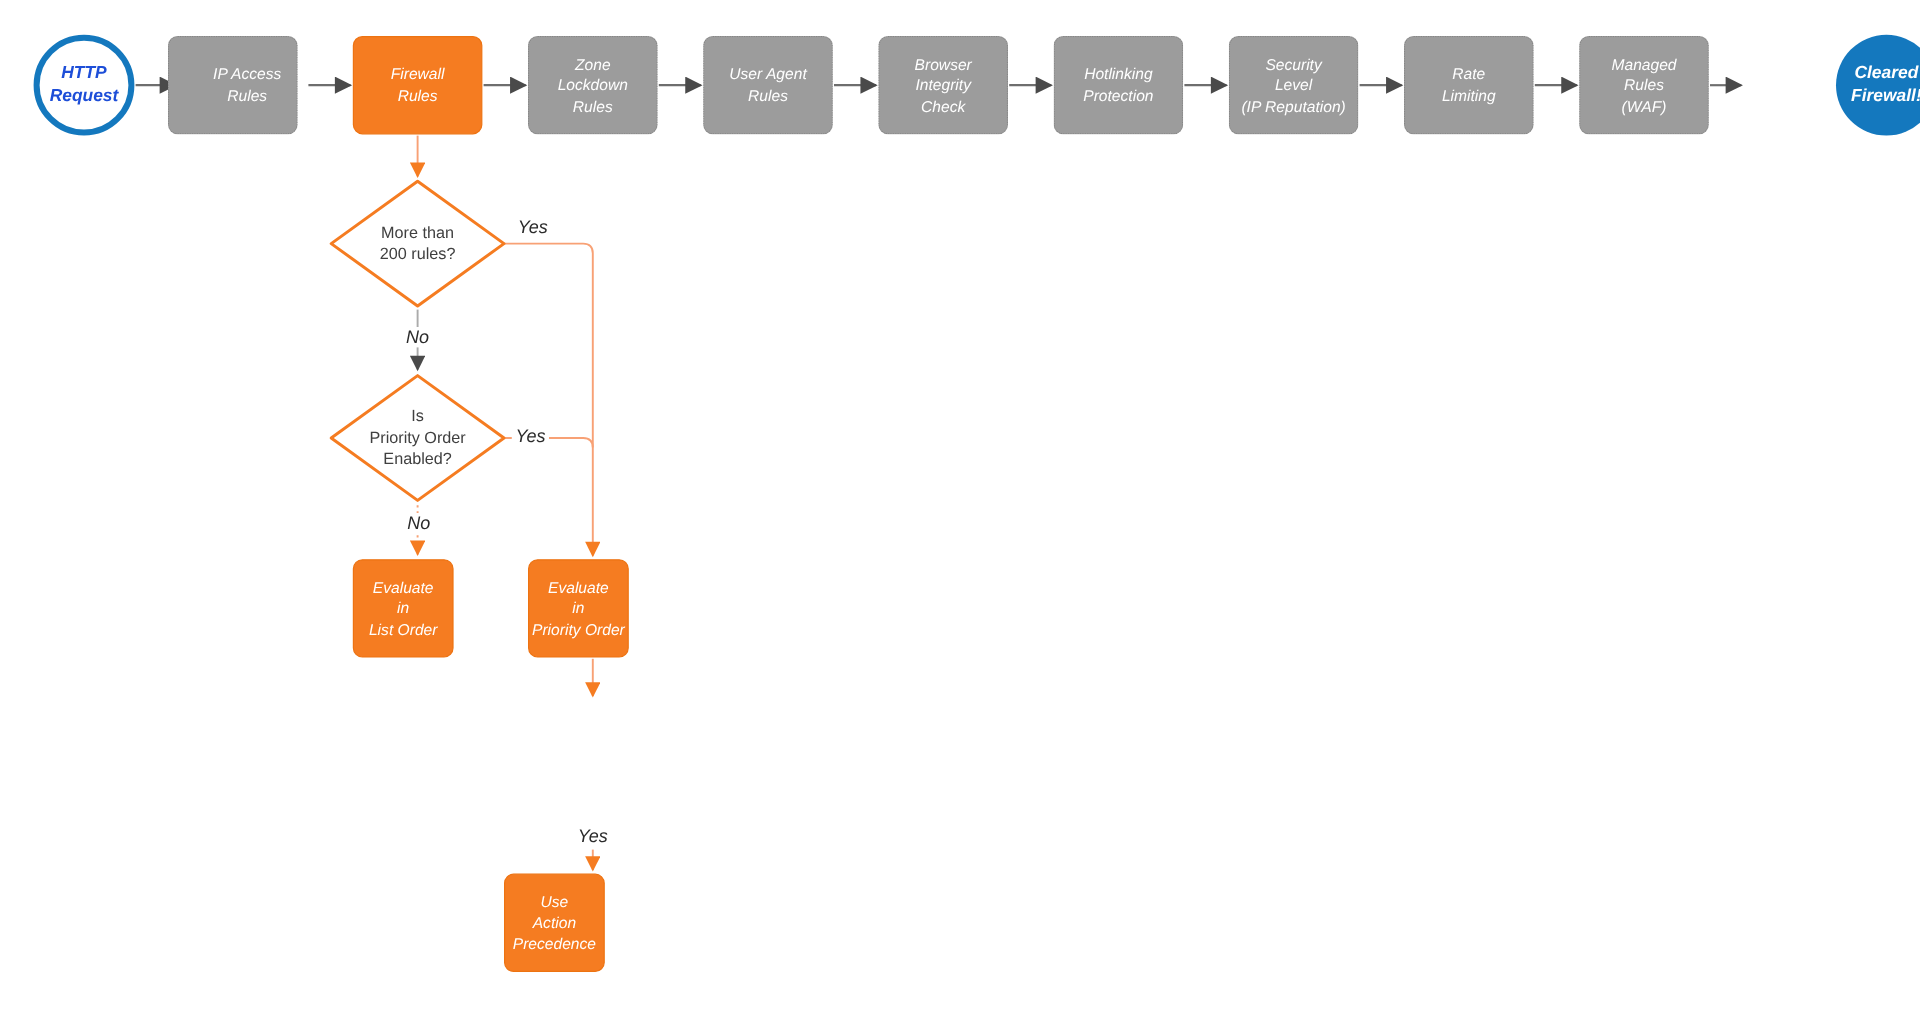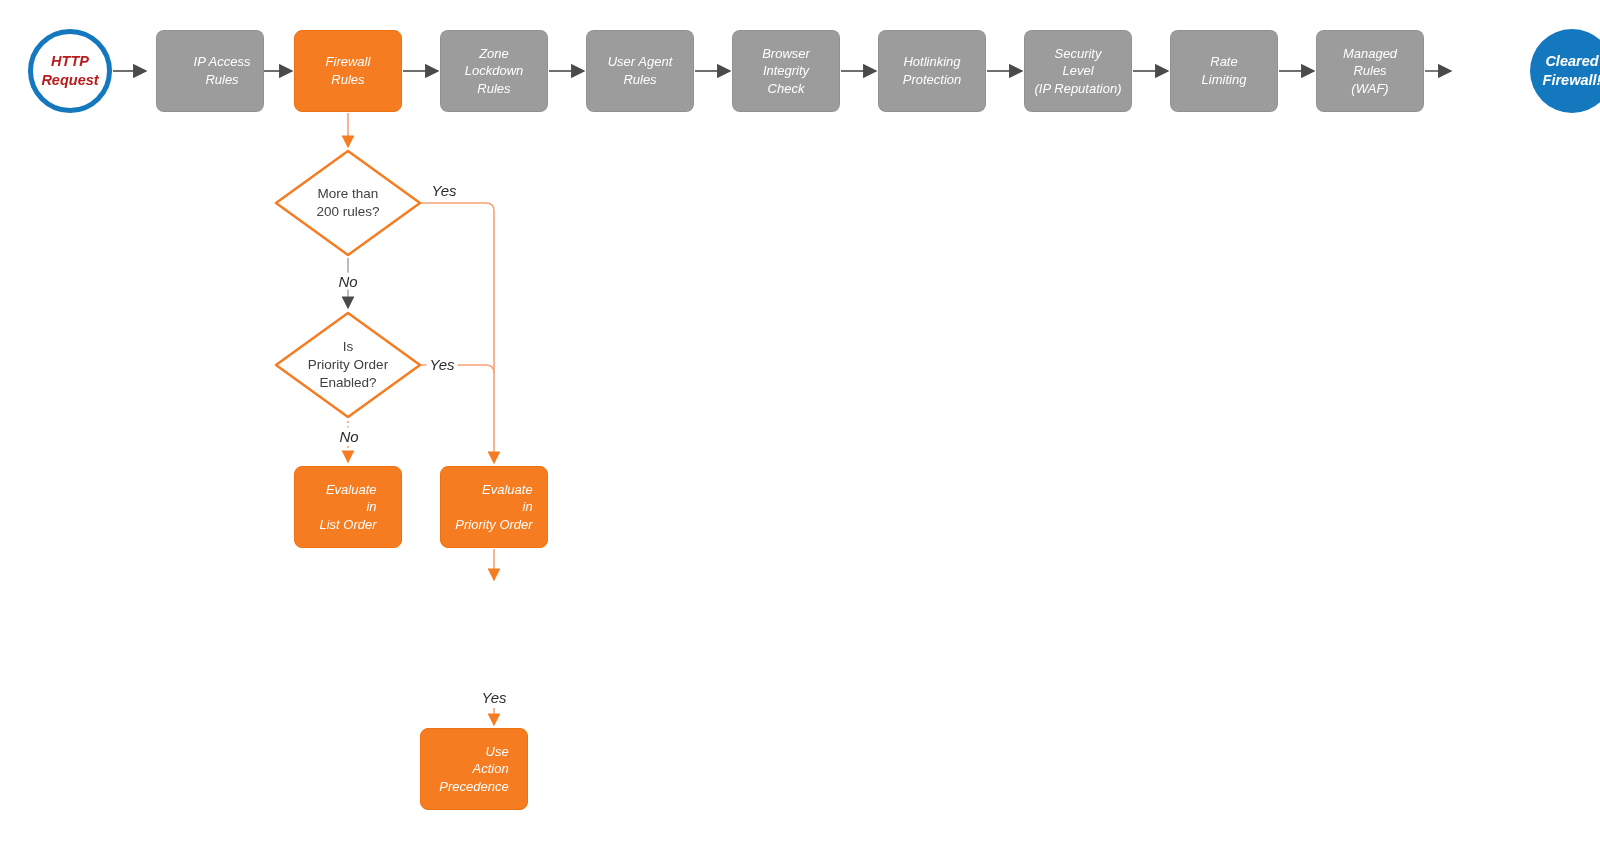--- a/index.html
+++ b/index.html
@@ -39,35 +39,35 @@
     white-space: pre-line;
     text-align: center;
     padding: 2px;
   }
   .stage.highlight {
     background: #F57C21;
     border: 1px solid #ED7312;
   }
   .action {
     position: absolute;
-    width: 108px;
+    width: 84px;
     height: 82px;
     box-sizing: border-box;
     background: #F57C21;
     border: 1px solid #ED7312;
     border-radius: 8px;
     display: flex;
     align-items: center;
     justify-content: center;
     color: #ffffff;
     font-style: italic;
     font-size: 13px;
     line-height: 1.35;
     white-space: pre-line;
-    text-align: right;
+    text-align: center;
     padding: 2px;
   }
   .terminal {
     position: absolute;
     top: 29px;
     width: 84px;
     height: 84px;
     box-sizing: border-box;
     border-radius: 50%;
     display: flex;
@@ -76,21 +76,21 @@
     font-style: italic;
     font-weight: bold;
     font-size: 14.5px;
     line-height: 1.3;
     white-space: pre-line;
     text-align: center;
   }
   .terminal.start {
     background: #ffffff;
     border: 5px solid #1478BE;
-    color: #b91c1c;
+    color: #1d4ed8;
   }
   .terminal.end {
     background: #1478BE;
     color: #ffffff;
   }
   .diamond { position: absolute; }
   .diamond svg { display: block; }
   .diamond .dtext {
     position: absolute;
     left: 0; top: 0; right: 0; bottom: 0;
@@ -152,21 +152,21 @@
     <line x1="494" y1="549" x2="494" y2="580" stroke="#F8A175" stroke-width="1.6" marker-end="url(#ah-orange)"></line>
 
     <line x1="494" y1="708" x2="494" y2="725" stroke="#F8A175" stroke-width="1.6" marker-end="url(#ah-orange)"></line>
   </svg>
 
   <div class="terminal start" style="left:28px;">
     <span class="node-text">HTTP
 Request</span>
   </div>
 
-  <div class="stage" style="left:156px;padding-left:26px;">IP Access
+  <div class="stage" style="left:140px;padding-left:26px;">IP Access
 Rules</div>
   <div class="stage highlight" style="left:294px;">Firewall
 Rules</div>
   <div class="stage" style="left:440px;">Zone
 Lockdown
 Rules</div>
   <div class="stage" style="left:586px;">User Agent
 Rules</div>
   <div class="stage" style="left:732px;">Browser
 Integrity

